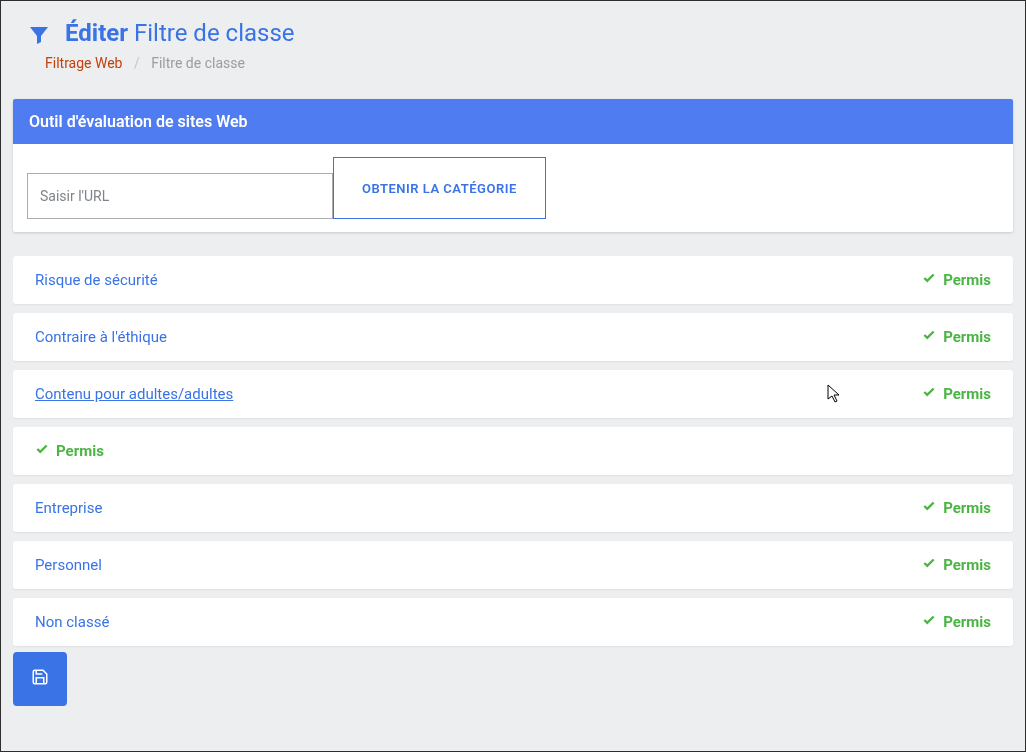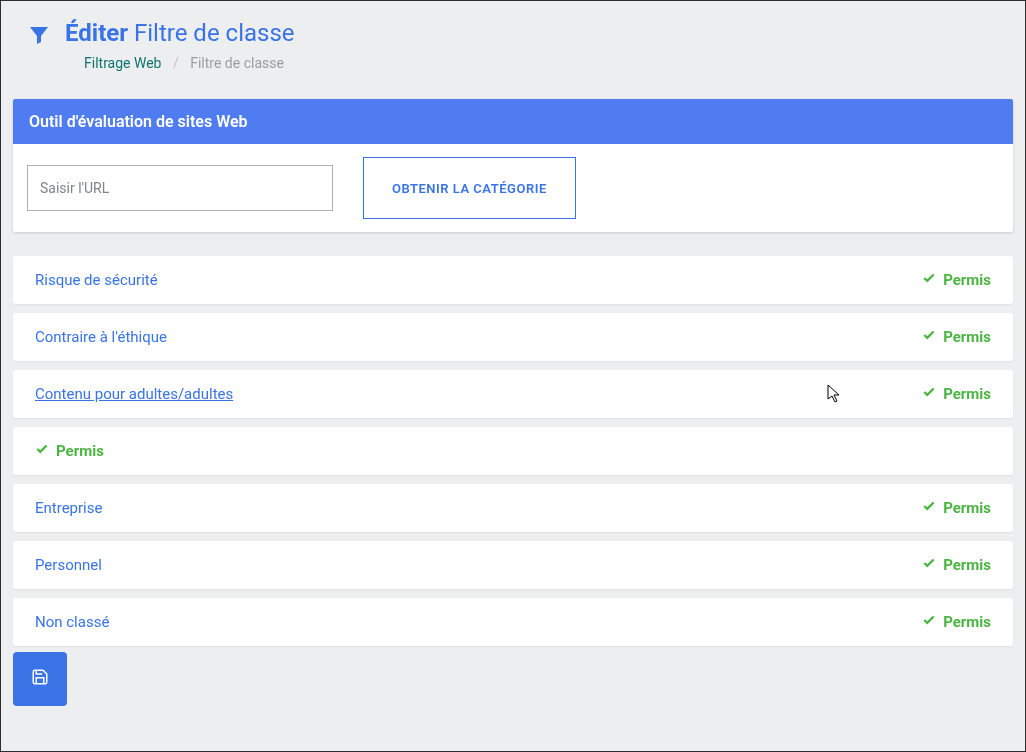--- a/index.html
+++ b/index.html
@@ -45,23 +45,22 @@
     .header .title strong {
       font-weight: 700;
     }
     .breadcrumb {
       padding-left: 32px;
       margin-bottom: 28px;
       font-size: 14px;
       color: var(--muted);
     }
     .breadcrumb .crumb-link {
-      color: #0f766e;
+      color: #c2410c;
       text-decoration: none;
-      margin-left: 39px;
     }
     .breadcrumb .sep {
       margin: 0 8px;
       color: #c5c5c5;
     }
     .card {
       background: var(--white);
       margin-bottom: 24px;
       border-radius: 2px;
       box-shadow: 0 1px 3px rgba(0,0,0,0.15);
@@ -71,22 +70,21 @@
       background: #4f7df1;
       color: var(--white);
       padding: 13px 16px;
       font-size: 16px;
       font-weight: 600;
       border-radius: 2px 2px 0 0;
     }
     .card-body {
       padding: 13px 14px;
       display: flex;
-      align-items: center;
-      gap: 30px;
+      align-items: flex-end;
     }
     .url-input {
       flex: 0 0 306px;
       height: 46px;
       padding: 0 12px;
       border: 1px solid var(--input-border);
       font-size: 14px;
       outline: none;
       font-family: inherit;
       color: #333;

